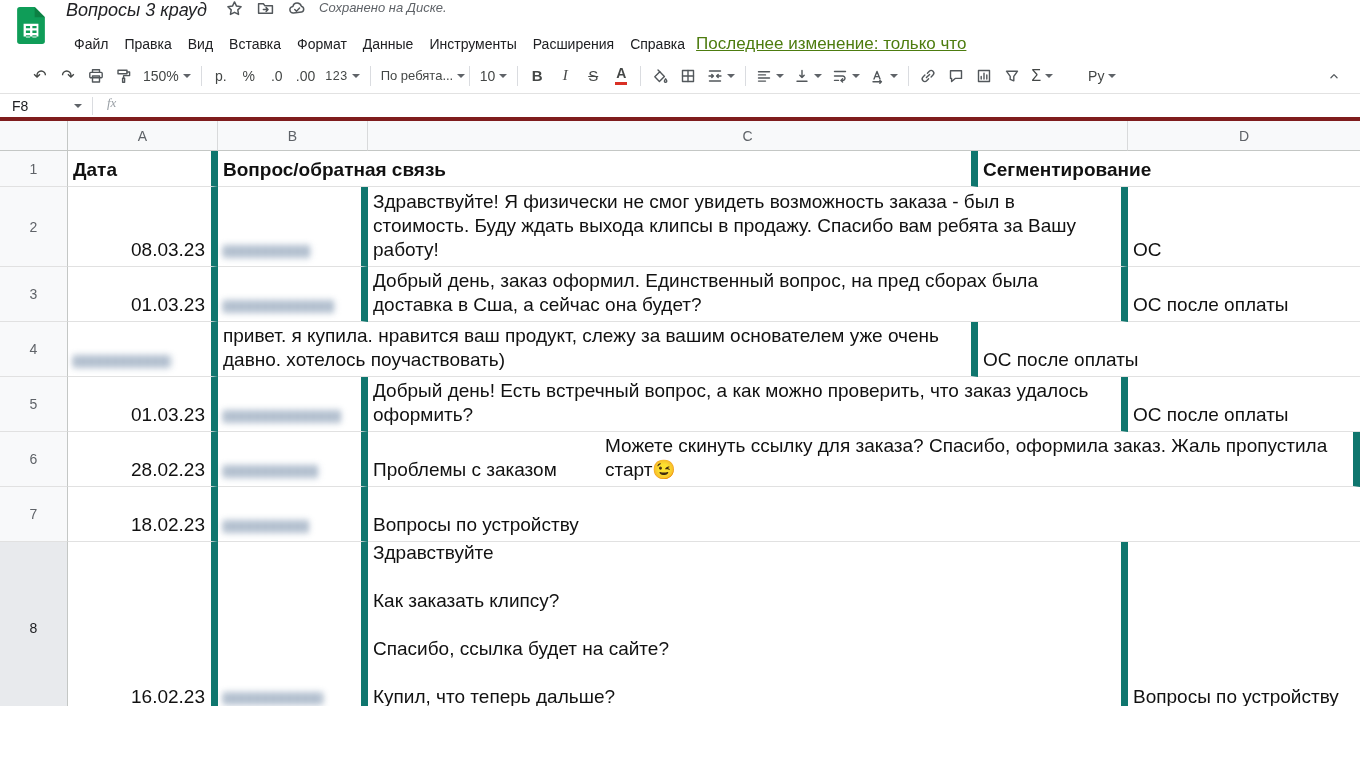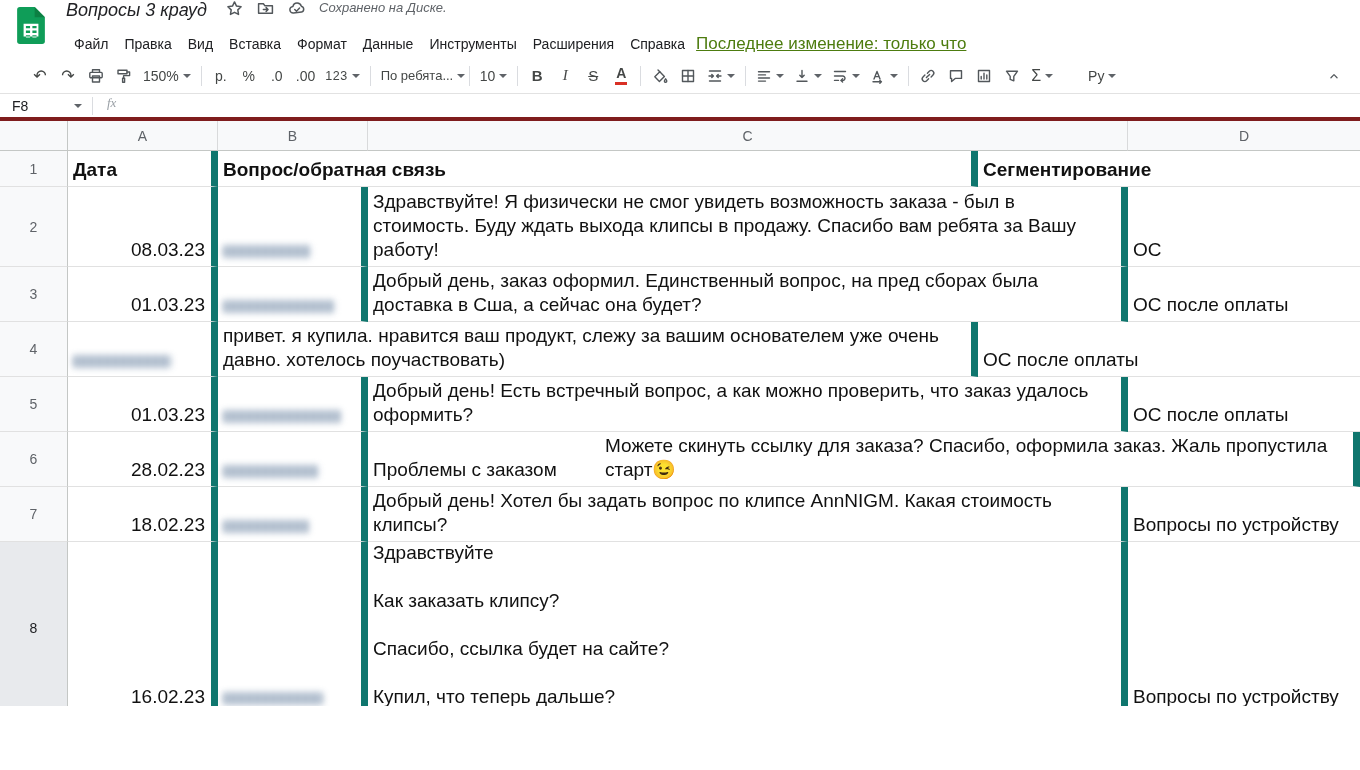--- a/index.html
+++ b/index.html
@@ -400,23 +400,20 @@
         </div>
       </div>
       <div class="row" style="height: 55px;">
         <div class="rowhead">7</div>
         <div class="cell a">
           <span class="val">18.02.23</span>
         </div>
         <div class="cell b">
           <span class="blur" style="width: 86px;"></span>
         </div>
-        <div class="cell c">
-          <span class="ctext">Добрый день! Хотел бы задать вопрос по клипсе AnnNIGM. Какая стоимость клипсы?</span>
-        </div>
         <div class="cell d">
           <span class="val">Вопросы по устройству</span>
         </div>
       </div>
       <div class="row" style="height: 172px;">
         <div class="rowhead sel">8</div>
         <div class="cell a">
           <span class="val">16.02.23</span>
         </div>
         <div class="cell b">

